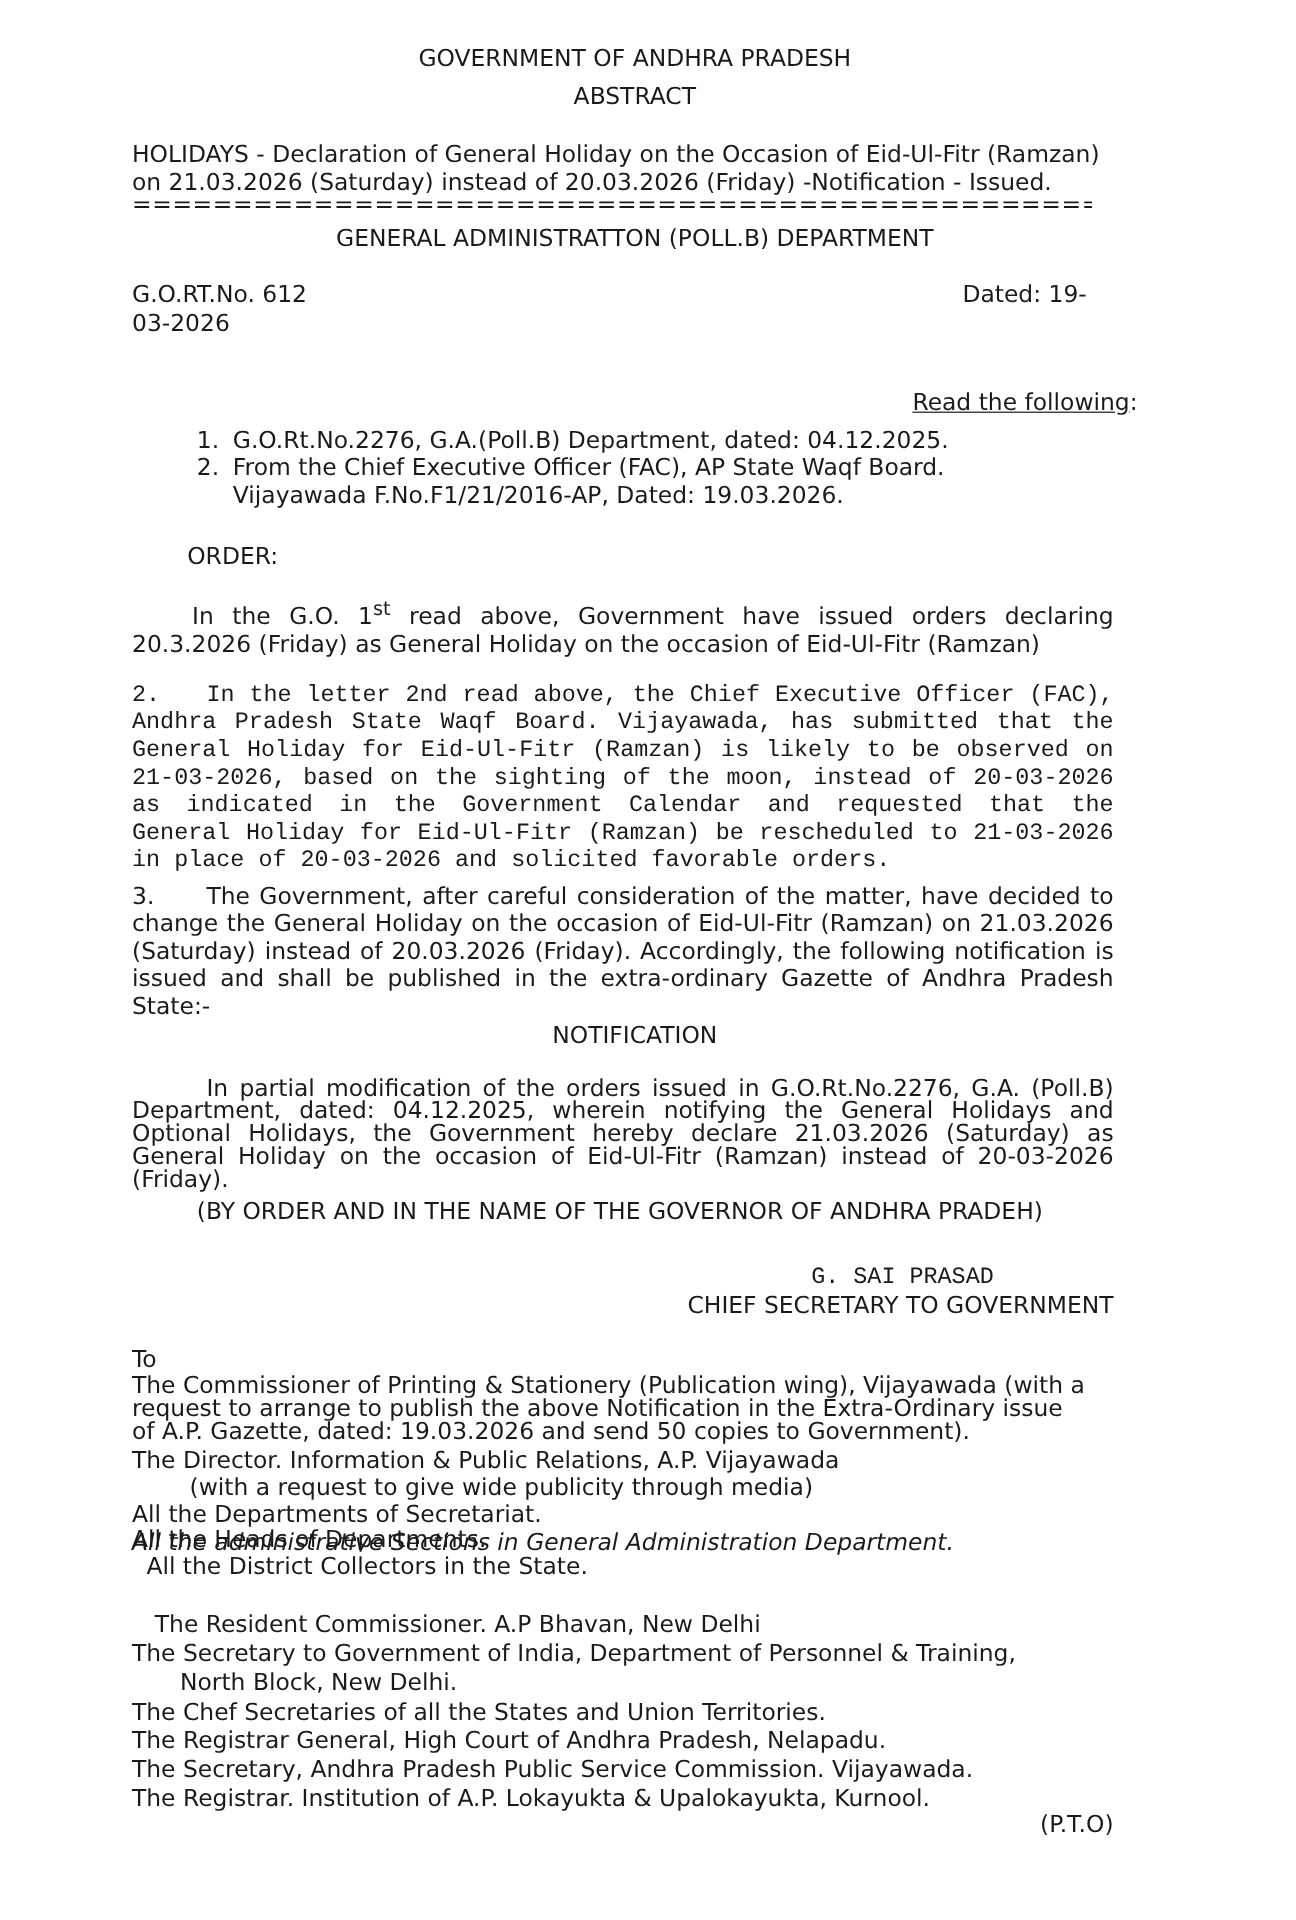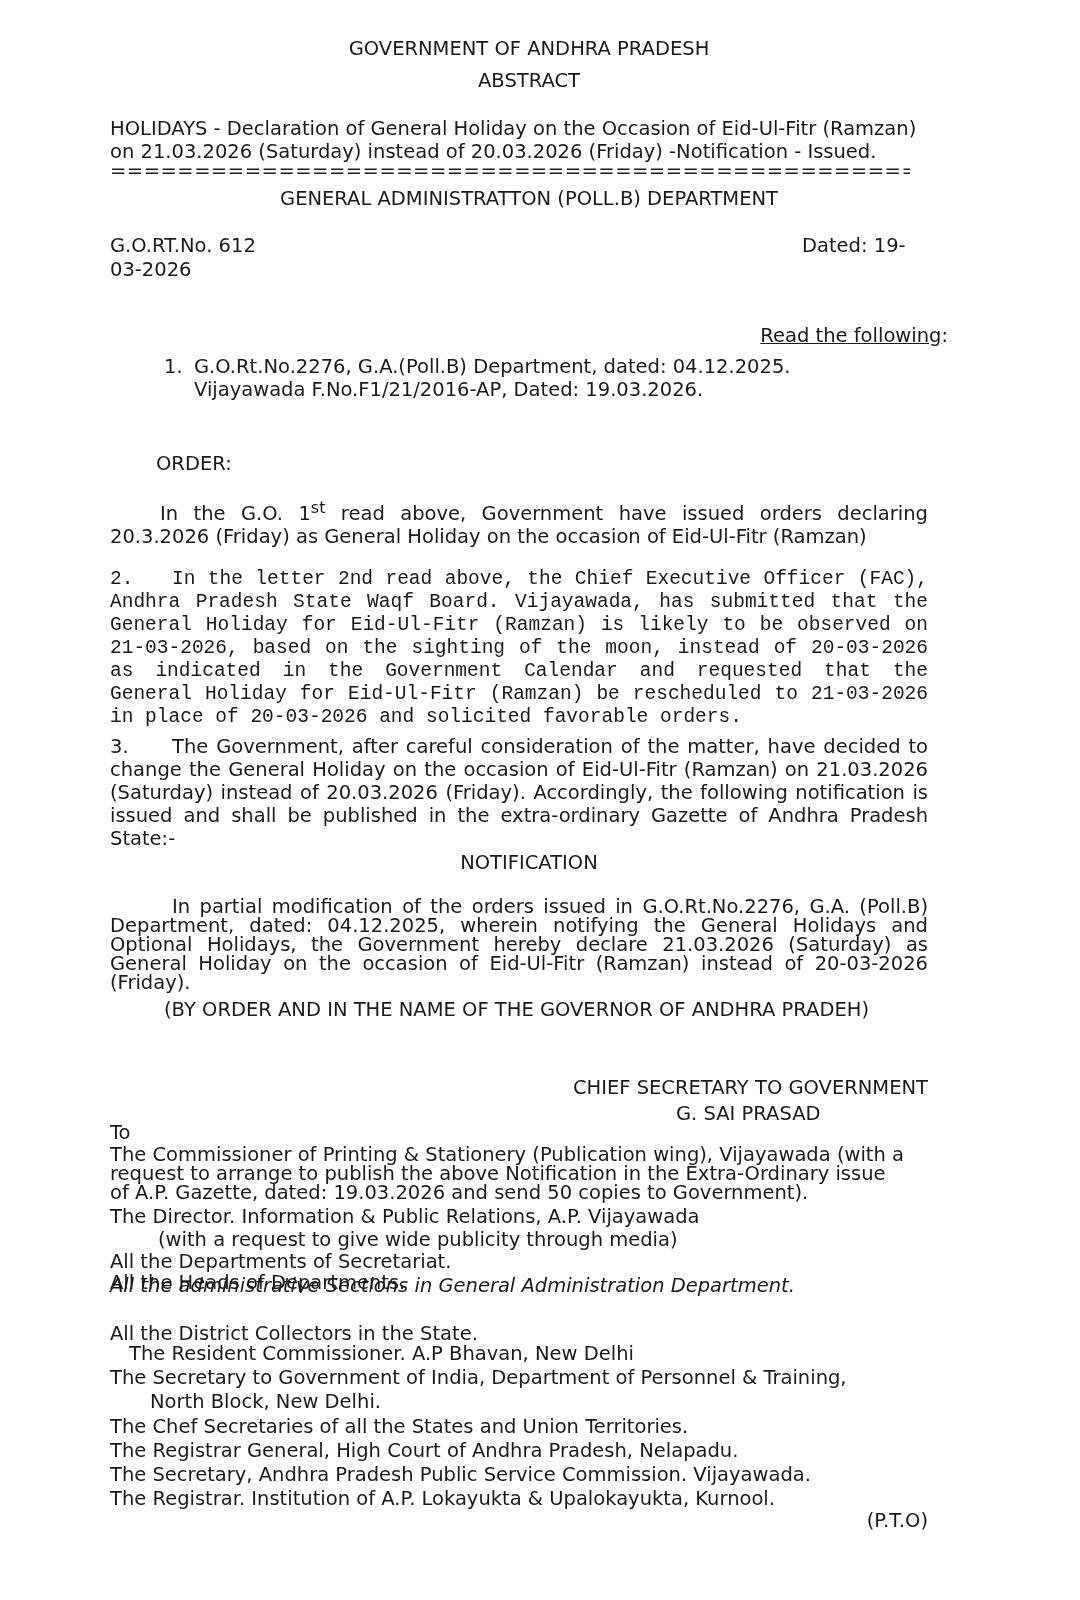--- a/index.html
+++ b/index.html
@@ -36,20 +36,23 @@
   <div class="abs row" style="top:258px;left:0;">03-2026</div>
 
   <div class="abs row" style="top:308px;right:0;margin-top:16px;">
     <span class="u">Read the following</span><span>:</span>
   </div>
 
   <div class="abs" style="top:355px;left:54px;">
     <div class="row">
       <span style="display:inline-block;width:30px;">1.</span><span>G.O.Rt.No.2276, G.A.(Poll.B) Department, dated: 04.12.2025.</span>
     </div>
+    <div class="row">
+      <span style="display:inline-block;width:30px;">2.</span><span>From the Chief Executive Officer (FAC), AP State Waqf Board.</span>
+    </div>
     <div class="row" style="padding-left:30px;">Vijayawada F.No.F1/21/2016-AP, Dated: 19.03.2026.</div>
   </div>
 
   <div class="abs row" style="top:452px;left:15px;margin-left:31px;">ORDER:</div>
 
   <div class="abs just" style="top:502px;left:0;width:818px;text-indent:50px;">
     <span>In the G.O. 1</span><span class="sup">st</span><span> read above, Government have issued orders declaring 20.3.2026 (Friday) as General Holiday on the occasion of Eid-Ul-Fitr (Ramzan)</span>
   </div>
 
   <div class="abs just" style="top:568px;left:0;width:818px;font-family:Liberation Mono, monospace;">
@@ -59,31 +62,31 @@
   <div class="abs just" style="top:735px;left:0;width:818px;">
     <span class="ind" style="width:62px;">3.</span><span>The Government, after careful consideration of the matter, have decided to change the General Holiday on the occasion of Eid-Ul-Fitr (Ramzan) on 21.03.2026 (Saturday) instead of 20.03.2026 (Friday). Accordingly, the following notification is issued and shall be published in the extra-ordinary Gazette of Andhra Pradesh State:-</span>
   </div>
 
   <div class="abs center" style="top:851px;">NOTIFICATION</div>
 
   <div class="abs just" style="top:897px;left:0;width:818px;text-indent:62px;line-height:19px;">In partial modification of the orders issued in G.O.Rt.No.2276, G.A. (Poll.B) Department, dated: 04.12.2025, wherein notifying the General Holidays and Optional Holidays, the Government hereby declare 21.03.2026 (Saturday) as General Holiday on the occasion of Eid-Ul-Fitr (Ramzan) instead of 20-03-2026 (Friday).</div>
 
   <div class="abs row" style="top:998px;left:54px;">(BY ORDER AND IN THE NAME OF THE GOVERNOR OF ANDHRA PRADEH)</div>
 
-  <div class="abs row" style="top:1102px;left:566px;">G. SAI PRASAD</div>
+  <div class="abs row" style="top:1053px;left:566px;font-family:Liberation Mono, monospace;">G. SAI PRASAD</div>
   <div class="abs row" style="top:1076px;right:20px;">CHIEF SECRETARY TO GOVERNMENT</div>
 
   <div class="abs row" style="top:1121px;left:0;">To</div>
 
   <div class="abs" style="top:1145px;left:0;width:800px;line-height:19px;">The Commissioner of Printing &amp; Stationery (Publication wing), Vijayawada (with a request to arrange to publish the above Notification in the Extra-Ordinary issue of A.P. Gazette, dated: 19.03.2026 and send 50 copies to Government).</div>
   <div class="abs row" style="top:1205px;left:0;">The Director. Information &amp; Public Relations, A.P. Vijayawada</div>
   <div class="abs row" style="top:1228px;left:48px;">(with a request to give wide publicity through media)</div>
   <div class="abs row" style="top:1250px;left:0;">All the Departments of Secretariat.</div>
   <div class="abs row" style="top:1271px;left:0;">All the Heads of Departments.</div>
-  <div class="abs row" style="top:1294px;left:0;margin-top:28px;">All the District Collectors in the State.</div>
+  <div class="abs row" style="top:1294px;left:12px;">All the District Collectors in the State.</div>
   <div class="abs row" style="top:1274px;left:0;font-style:italic;">All the administrative Sections in General Administration Department.</div>
   <div class="abs row" style="top:1342px;left:0;margin-left:19px;">The Resident Commissioner. A.P Bhavan, New Delhi</div>
   <div class="abs row" style="top:1366px;left:0;">The Secretary to Government of India, Department of Personnel &amp; Training,</div>
   <div class="abs row" style="top:1390px;left:40px;">North Block, New Delhi.</div>
   <div class="abs row" style="top:1415px;left:0;">The Chef Secretaries of all the States and Union Territories.</div>
   <div class="abs row" style="top:1439px;left:0;">The Registrar General, High Court of Andhra Pradesh, Nelapadu.</div>
   <div class="abs row" style="top:1463px;left:0;">The Secretary, Andhra Pradesh Public Service Commission. Vijayawada.</div>
   <div class="abs row" style="top:1487px;left:0;">The Registrar. Institution of A.P. Lokayukta &amp; Upalokayukta, Kurnool.</div>
 
   <div class="abs row" style="top:1509px;right:20px;">(P.T.O)</div>

